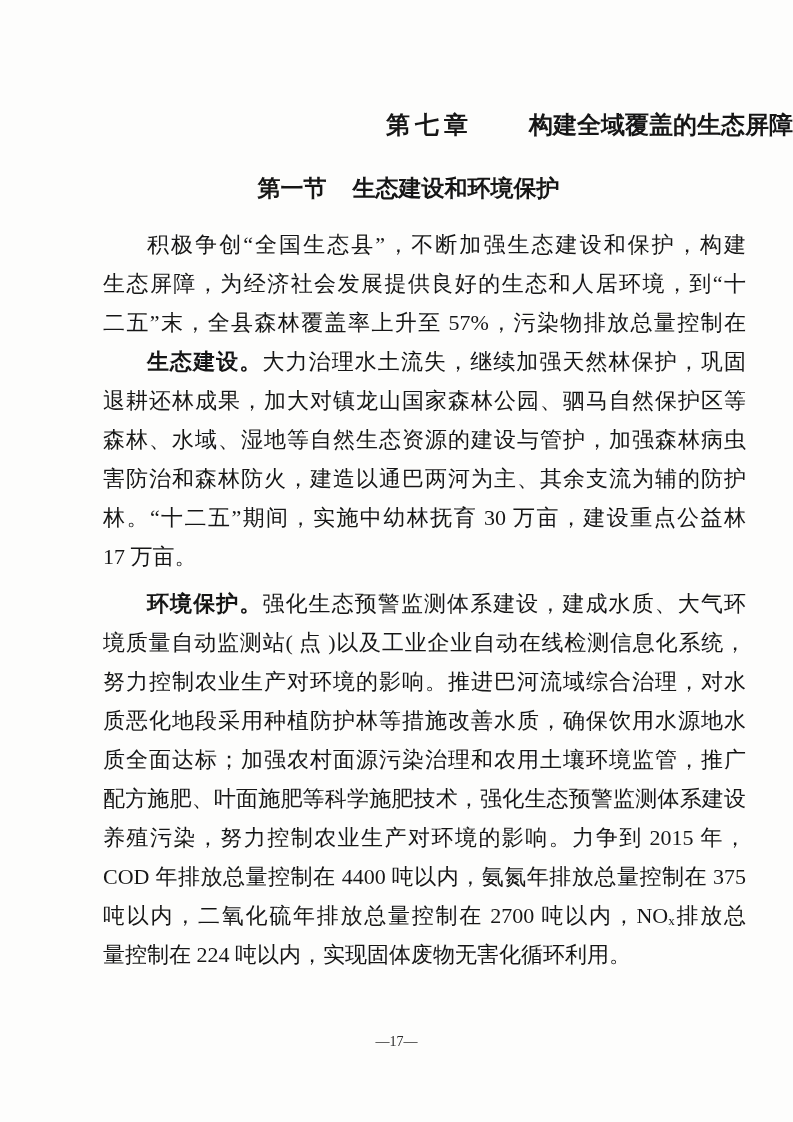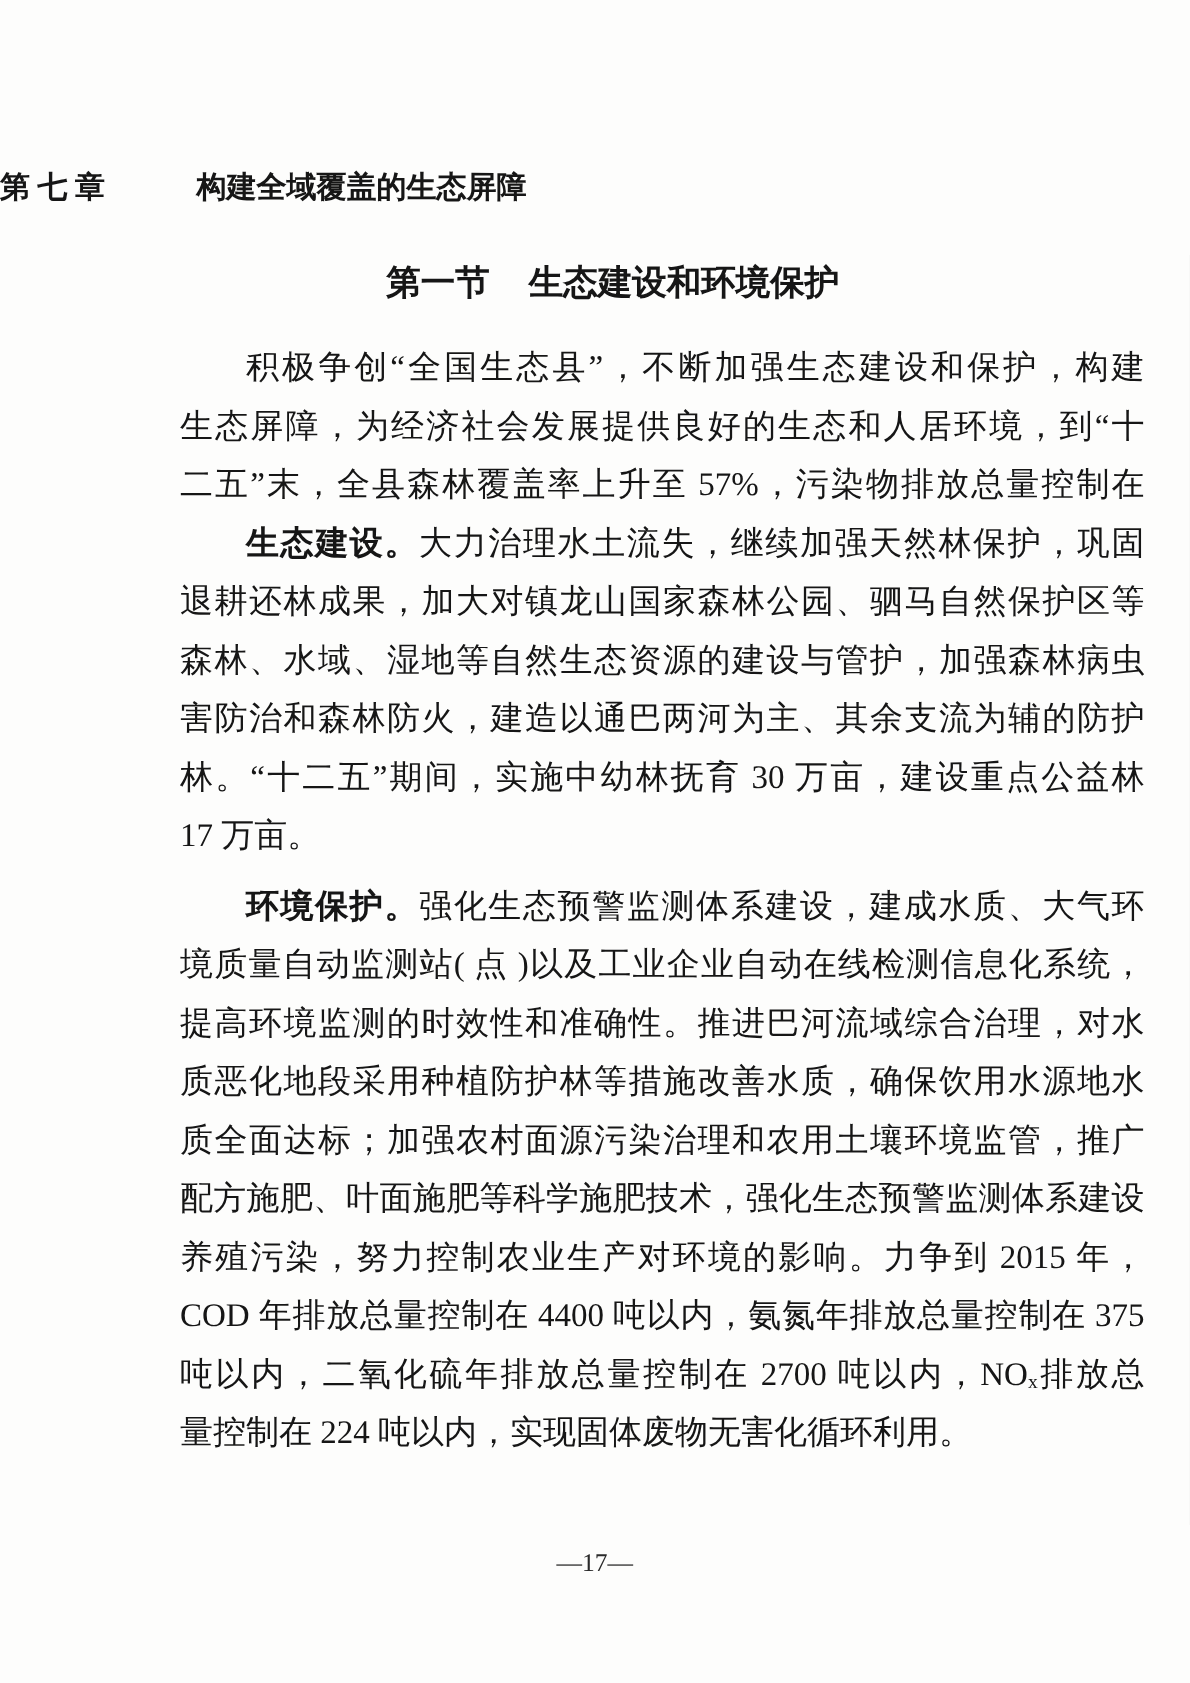--- a/index.html
+++ b/index.html
@@ -9,54 +9,54 @@
     width:793px; height:1122px;
     margin:0 auto;
     background:#fdfdfc;
     color:#161616;
     font-family:"Liberation Serif","DejaVu Serif",serif;
     overflow:hidden;
   }
   
   .chapter {
     position:absolute; top:108px; left:0; width:100%;
-    text-align:left;
+    text-align:right;
     font-family:"Liberation Sans","DejaVu Sans",sans-serif;
-    font-weight:700; font-size:20px; line-height:34px;
+    font-weight:700; font-size:24px; line-height:34px;
     white-space:nowrap;
   }
   .ch-label { letter-spacing:5px; margin-right:56px; }
   
   .section {
     position:absolute; top:175px; left:12px; width:100%;
     text-align:center;
     font-weight:700; font-size:23px; line-height:28px;
     white-space:nowrap;
   }
   .sec-label { margin-right:26px; }
   
   .body {
-    position:absolute; left:120px; top:225px; width:643px;
+    position:absolute; left:103px; top:225px; width:643px;
     font-size:22px;
   }
   .line {
     height:39px; line-height:39px;
     overflow:hidden;
     white-space:normal;
   }
   .j { text-align:justify; text-align-last:justify; }
   .indent { text-indent:44px; }
   .para-env { margin-top:8px; }
   .runin { font-weight:700; }
   .sub { font-size:13px; vertical-align:-2px; }
   
   .pageno {
     position:absolute; top:1031px; left:0; width:100%;
     text-align:center;
-    font-size:17px; line-height:22px;
+    font-size:14px; line-height:22px;
     color:#2a2a2a;
   }
 </style>
 </head>
 <body>
 
 <div class="page">
 
   <div class="chapter">
     <span class="ch-label">第七章</span><span class="ch-title">构建全域覆盖的生态屏障</span>
@@ -79,21 +79,21 @@
       <div class="line j">退耕还林成果，加大对镇龙山国家森林公园、驷马自然保护区等</div>
       <div class="line j">森林、水域、湿地等自然生态资源的建设与管护，加强森林病虫</div>
       <div class="line j">害防治和森林防火，建造以通巴两河为主、其余支流为辅的防护</div>
       <div class="line j">林。“十二五”期间，实施中幼林抚育 30 万亩，建设重点公益林</div>
       <div class="line">17 万亩。</div>
     </div>
 
     <div class="para para-env">
       <div class="line j indent"><span class="runin">环境保护。</span><span>强化生态预警监测体系建设，建成水质、大气环</span></div>
       <div class="line j">境质量自动监测站( 点 )以及工业企业自动在线检测信息化系统，</div>
-      <div class="line j">提高环境监测的时效性和准确性。推进巴河流域综合治理，对水</div>
+      <div class="line j">努力控制农业生产对环境的影响。推进巴河流域综合治理，对水</div>
       <div class="line j">质恶化地段采用种植防护林等措施改善水质，确保饮用水源地水</div>
       <div class="line j">质全面达标；加强农村面源污染治理和农用土壤环境监管，推广</div>
       <div class="line j">配方施肥、叶面施肥等科学施肥技术，强化生态预警监测体系建设</div>
       <div class="line j">养殖污染，努力控制农业生产对环境的影响。力争到 2015 年，</div>
       <div class="line j">COD 年排放总量控制在 4400 吨以内，氨氮年排放总量控制在 375</div>
       <div class="line j"><span>吨以内，二氧化硫年排放总量控制在 2700 吨以内，NO</span><span class="sub">x</span><span>排放总</span></div>
       <div class="line">量控制在 224 吨以内，实现固体废物无害化循环利用。</div>
     </div>
 
   </div>

